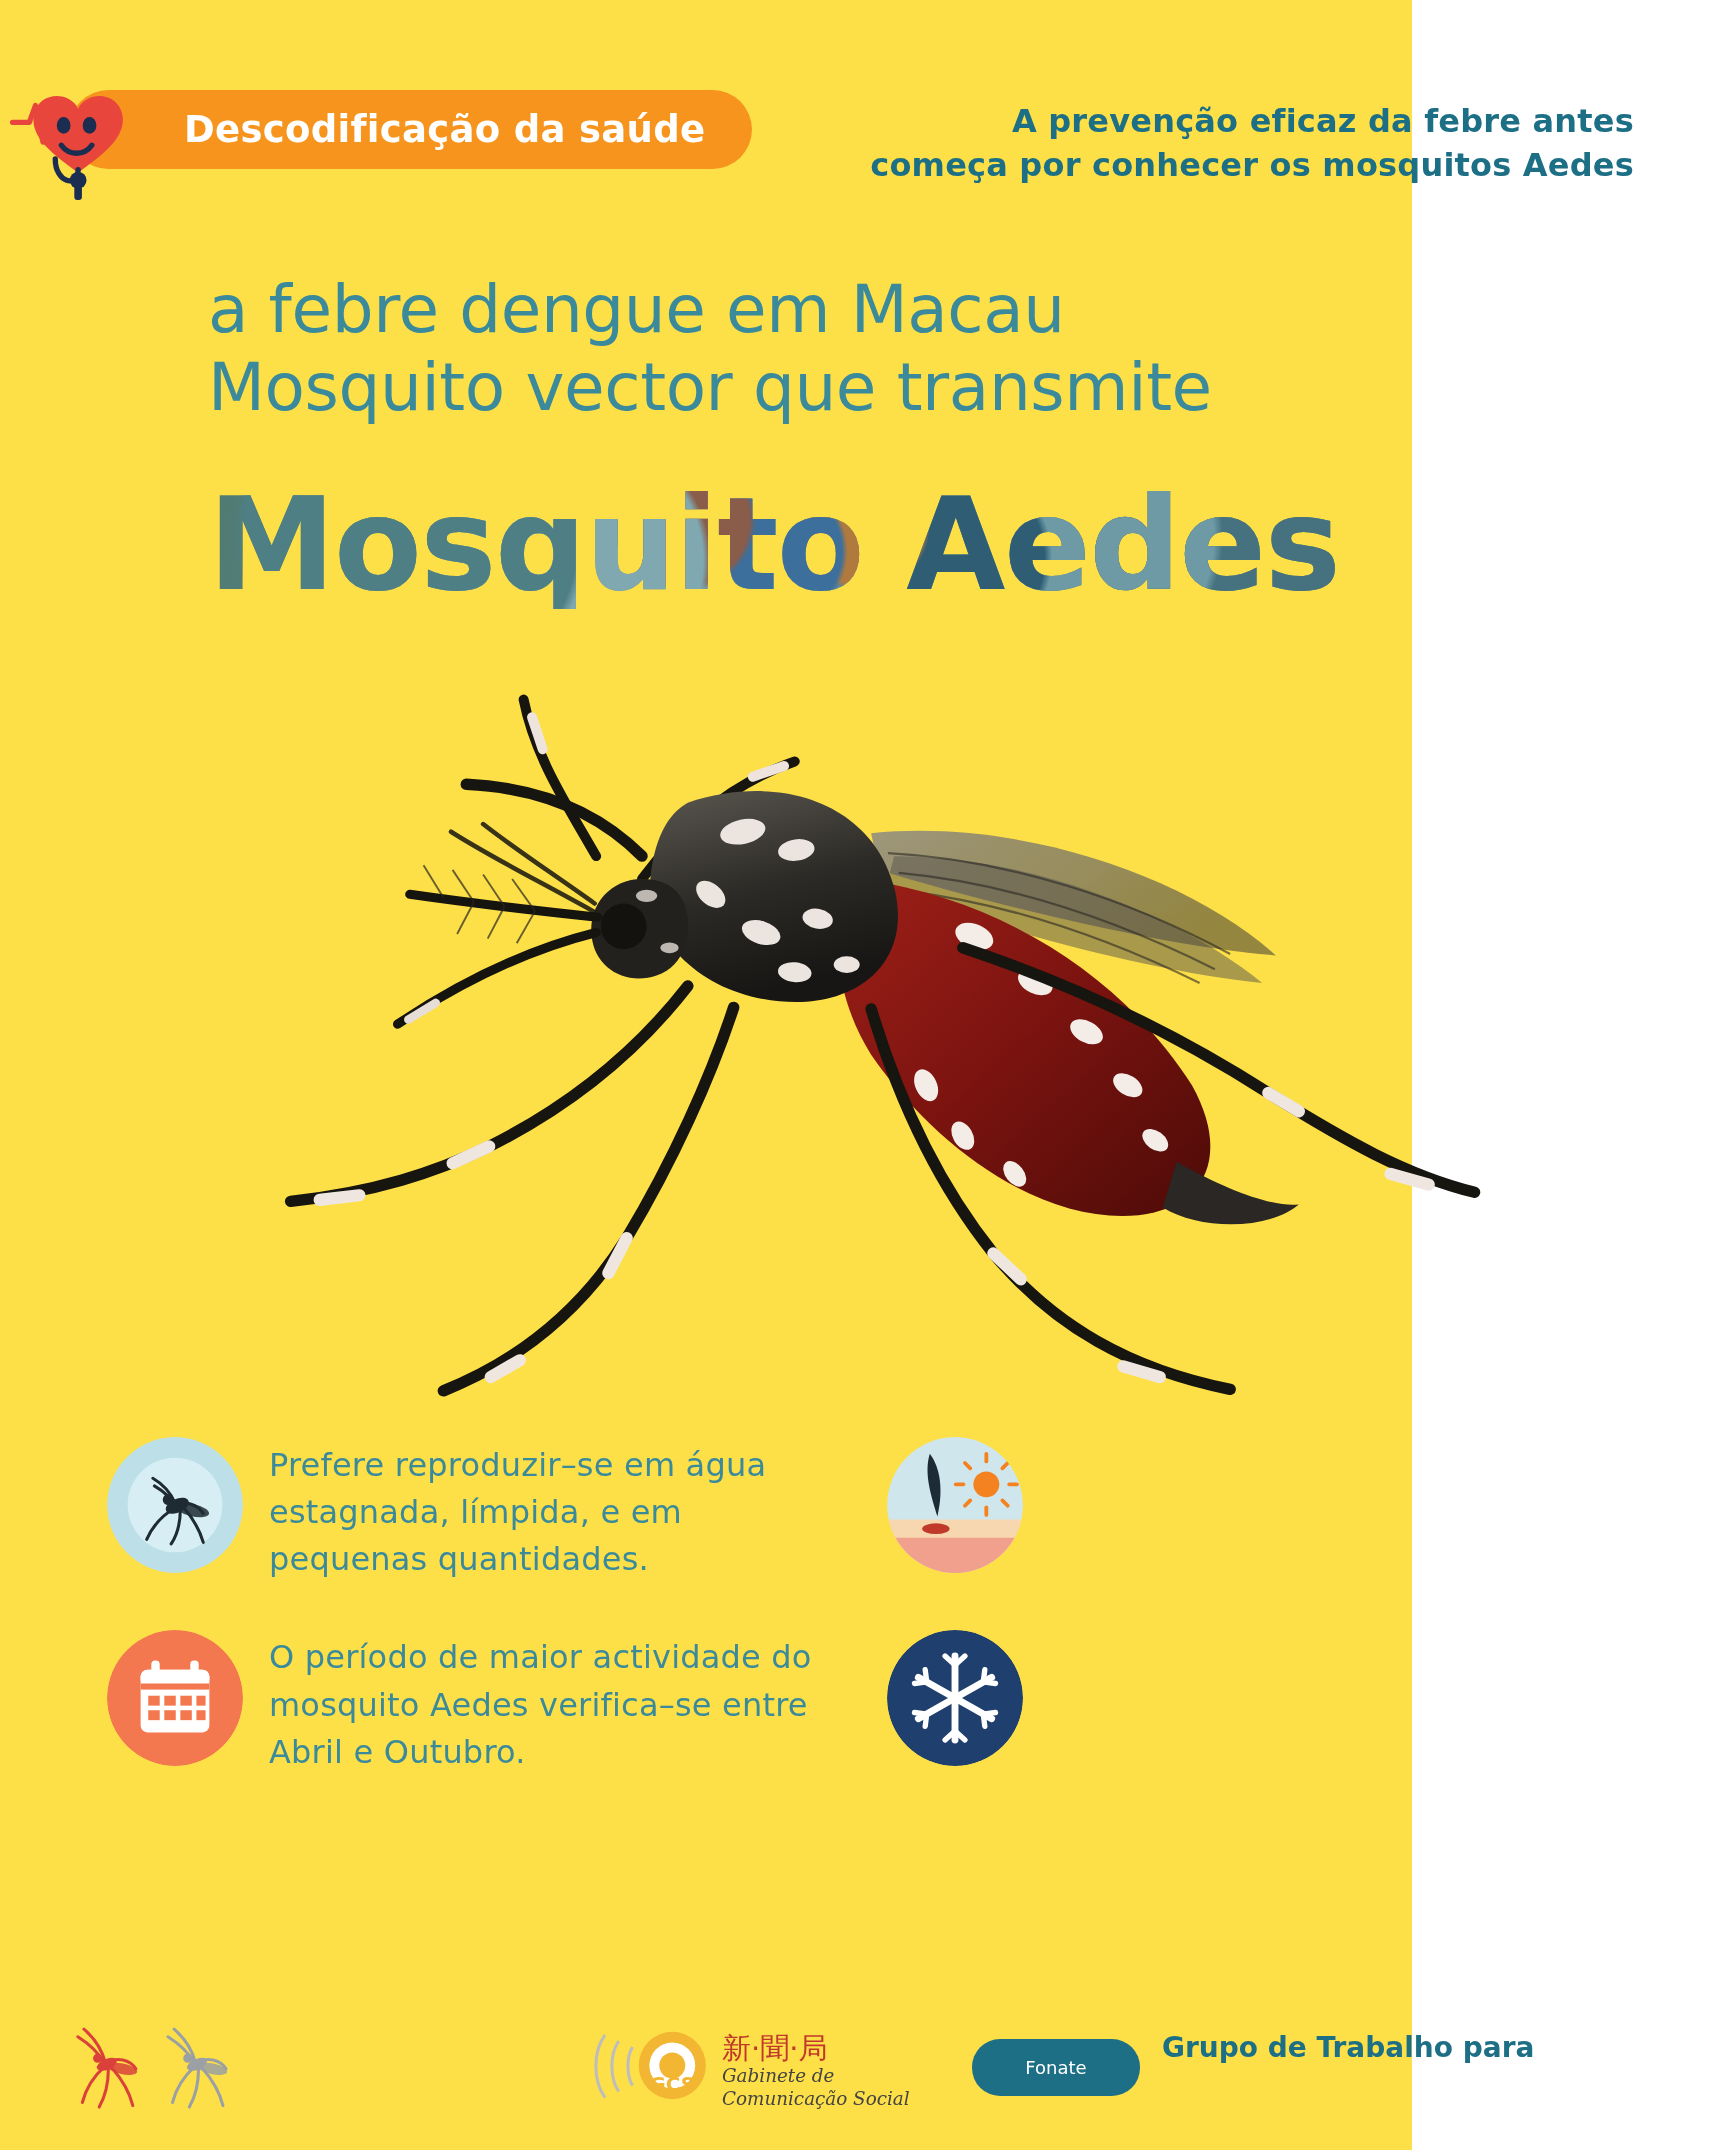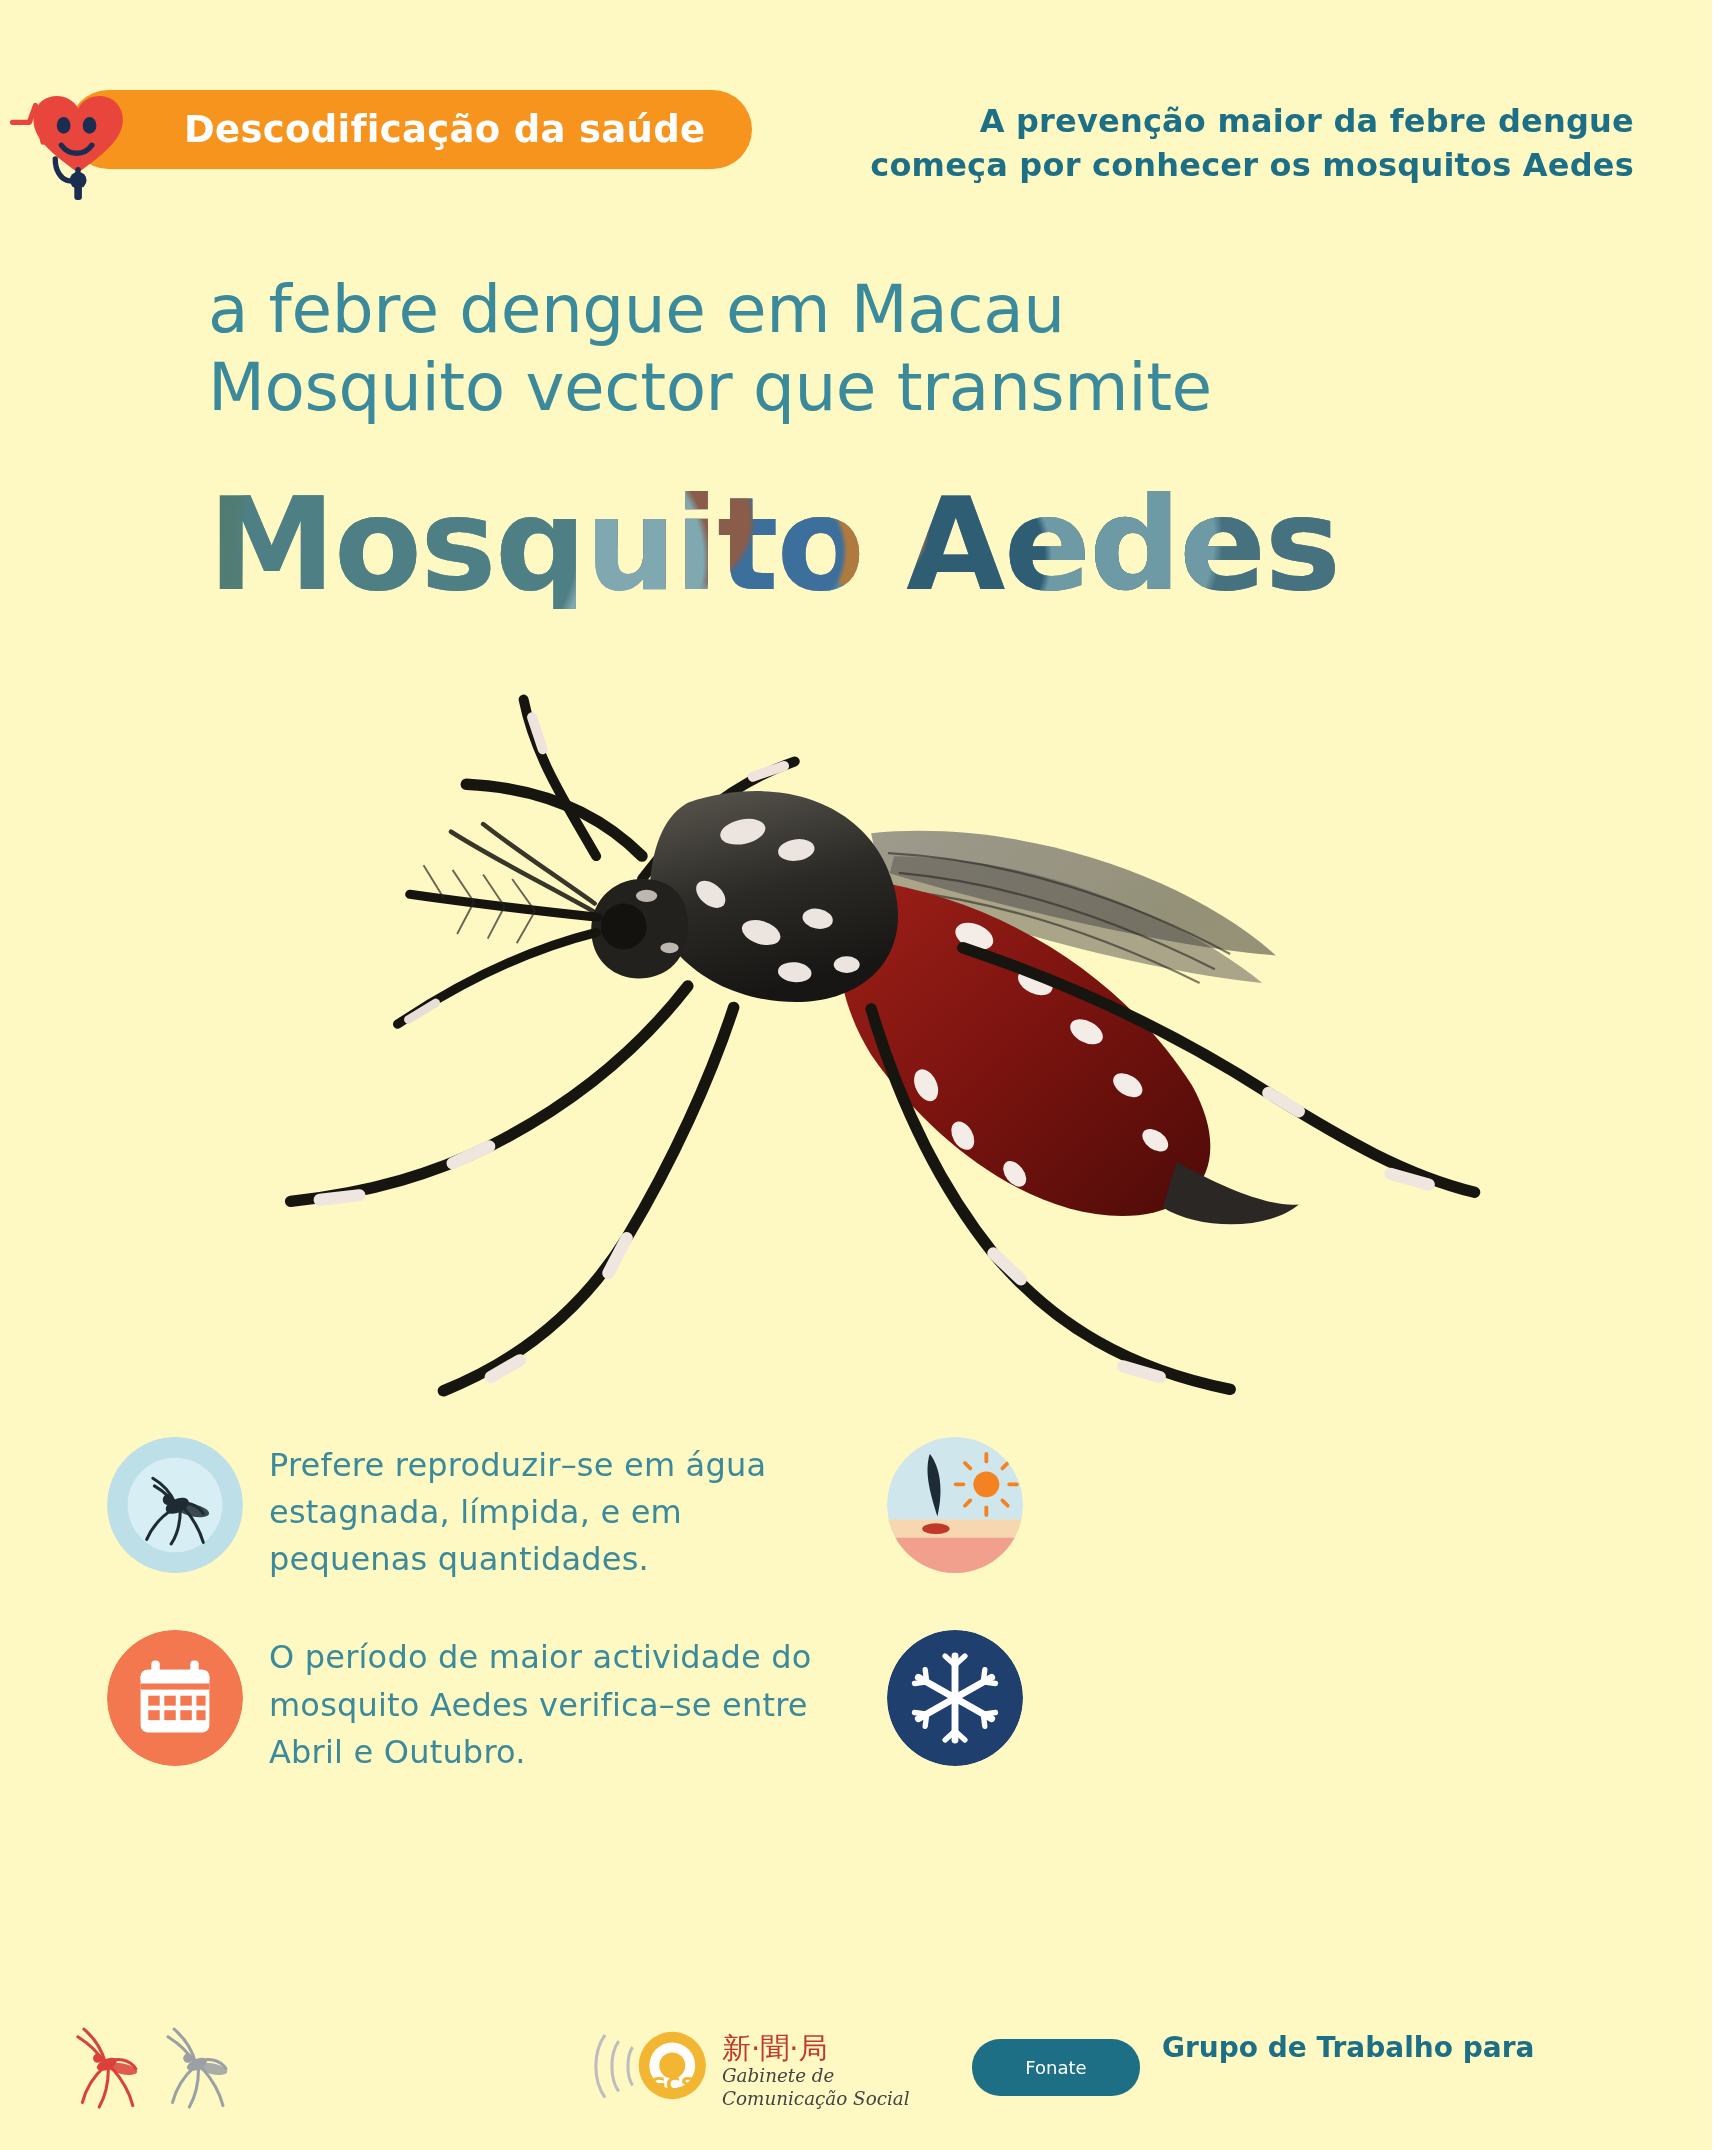--- a/index.html
+++ b/index.html
@@ -6,23 +6,23 @@
   html, body {
     width: 1720px;
     height: 2151px;
     background: #ffffff;
     font-family: "DejaVu Sans", "Liberation Sans", sans-serif;
     overflow: hidden;
   }
 
   .poster {
     position: relative;
-    width: 1712px;
+    width: 1412px;
     height: 2151px;
-    background: #fef9c3;
+    background: #fde047;
   }
 
   
   .header {
     position: absolute;
     top: 0; left: 0;
     width: 1720px;
     height: 229px;
   }
 
@@ -214,21 +214,21 @@
         <path d="M6 70 L28 70 L36 48 L46 96 L56 62 L66 82 L96 82" fill="none" stroke="#e8463c" stroke-width="7" stroke-linejoin="round" stroke-linecap="round"></path>
         <ellipse cx="73" cy="74" rx="9" ry="11" fill="#1b2d50"></ellipse>
         <ellipse cx="107" cy="74" rx="9" ry="11" fill="#1b2d50"></ellipse>
         <path d="M70 100 C80 114, 100 114, 110 100" fill="none" stroke="#1b2d50" stroke-width="7" stroke-linecap="round"></path>
         <path d="M62 118 C62 150, 92 156, 92 132" fill="none" stroke="#1b2d50" stroke-width="7" stroke-linecap="round"></path>
         <circle cx="92" cy="146" r="11" fill="#1b2d50"></circle>
         <rect x="87" y="152" width="10" height="20" rx="4" fill="#1b2d50"></rect>
       </svg>
     </div>
     <div class="header-tagline">
-      <div>A prevenção maior da febre dengue</div>
+      <div>A prevenção eficaz da febre antes</div>
       <div>começa por conhecer os mosquitos Aedes</div>
     </div>
   </div>
 
   <div class="title-block">
     <div class="title-line">a febre dengue em Macau</div>
     <div class="title-line">Mosquito vector que transmite</div>
   </div>
   <div class="big-title">Mosquito Aedes</div>
 

